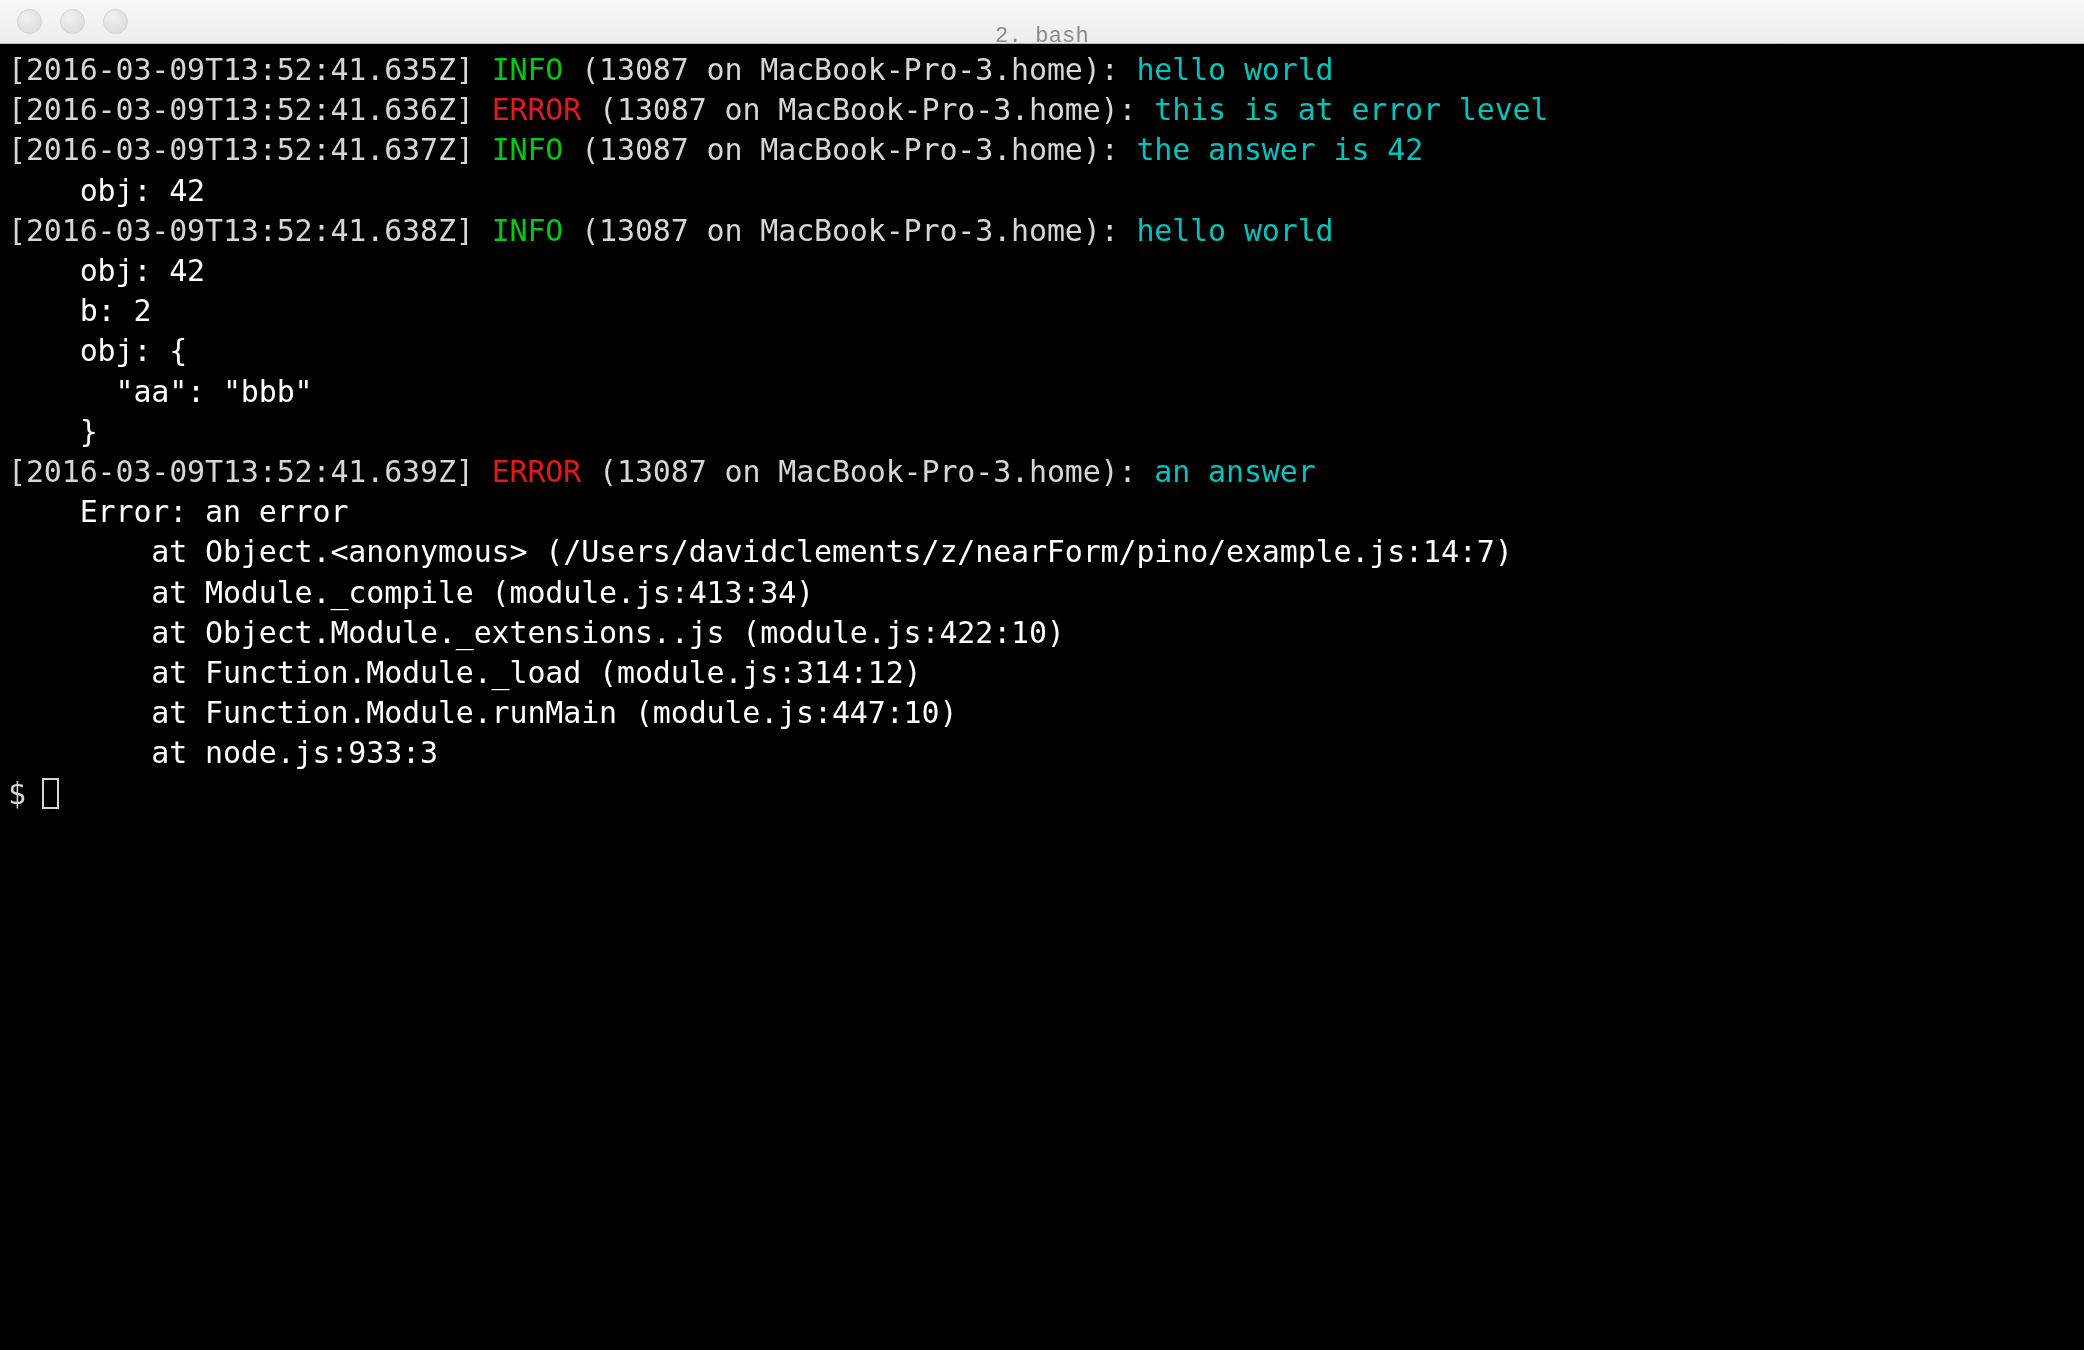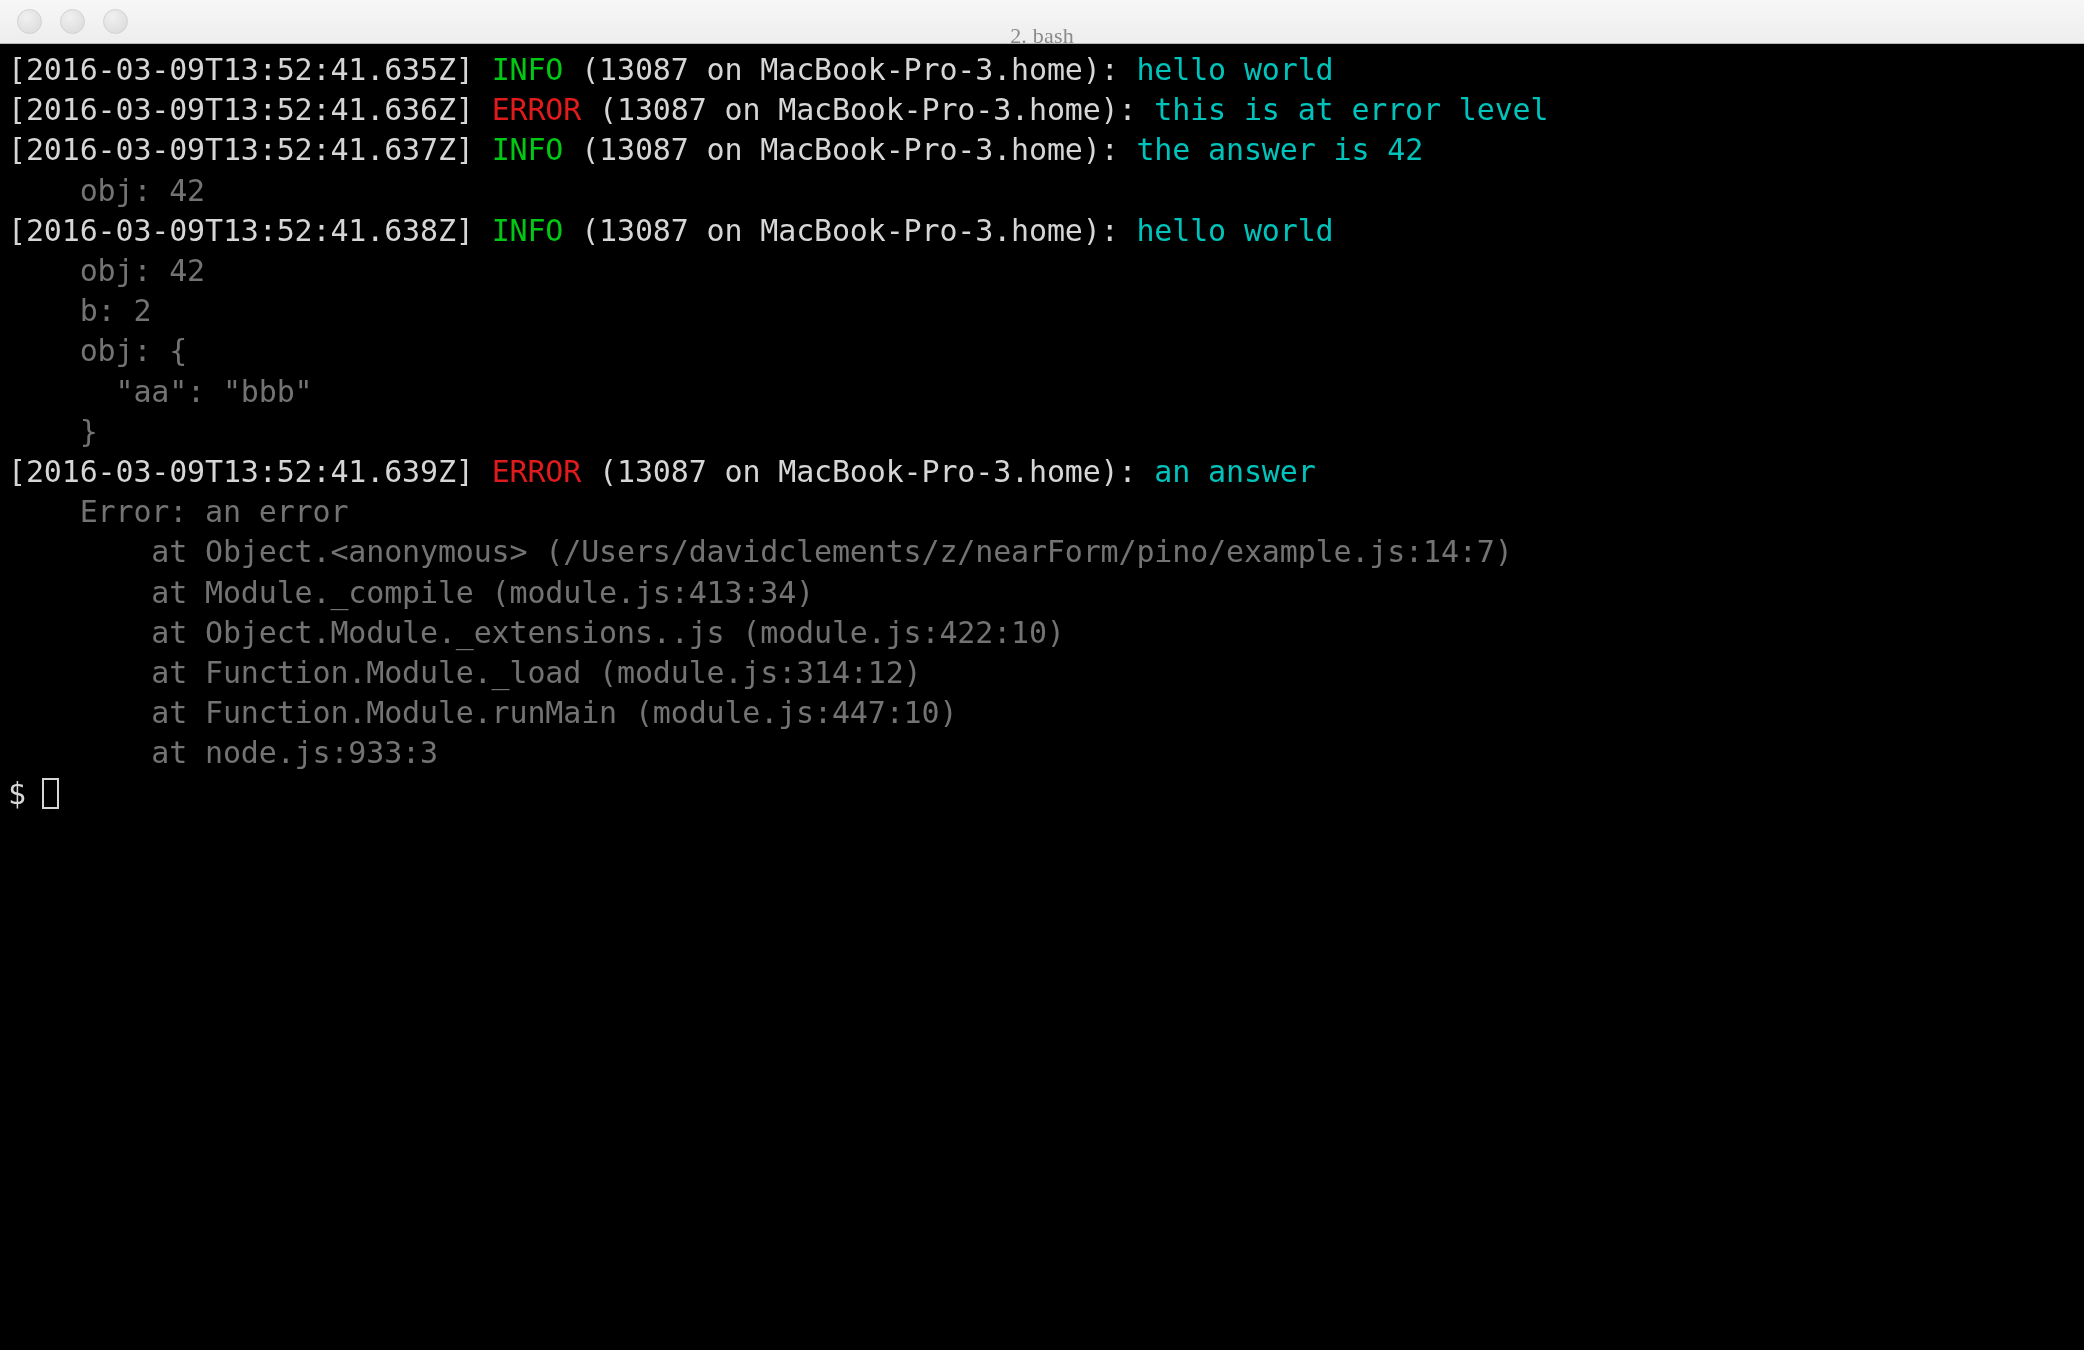--- a/index.html
+++ b/index.html
@@ -44,21 +44,21 @@
     border-radius: 50%;
     background: radial-gradient(circle at 38% 32%, #f0f0f0 0%, #e3e3e3 55%, #d8d8d8 100%);
     border: 1px solid #d2d2d2;
     box-sizing: border-box;
   }
   .title-text {
     position: absolute;
     left: 0;
     right: 0;
     text-align: center;
-    font-family: Liberation Serif, serif;
+    font-family: Liberation Mono, monospace;
     font-size: 22px;
     color: #8a8a8a;
     letter-spacing: 0.2px;
     pointer-events: none;
     margin-top: 29px;
   }
   
   .terminal {
     flex: 1;
     background: #000000;
@@ -72,21 +72,21 @@
     line-height: 40.2px;
     color: #d6d6d6;
     white-space: pre;
     letter-spacing: -0.15px;
   }
   .tok-time  { color: #d6d6d6; }
   .tok-info  { color: #00c814; }
   .tok-error { color: #e01b1b; }
   .tok-meta  { color: #d6d6d6; }
   .tok-msg   { color: #00c4bc; }
-  .tok-plain { color: #737373; }
+  .tok-plain { color: #ffffff; }
   .prompt-line {
     font-family: "DejaVu Sans Mono", monospace;
     font-size: 30px;
     line-height: 40.2px;
     color: #d6d6d6;
     white-space: pre;
     display: flex;
     align-items: center;
     letter-spacing: -0.15px;
   }

